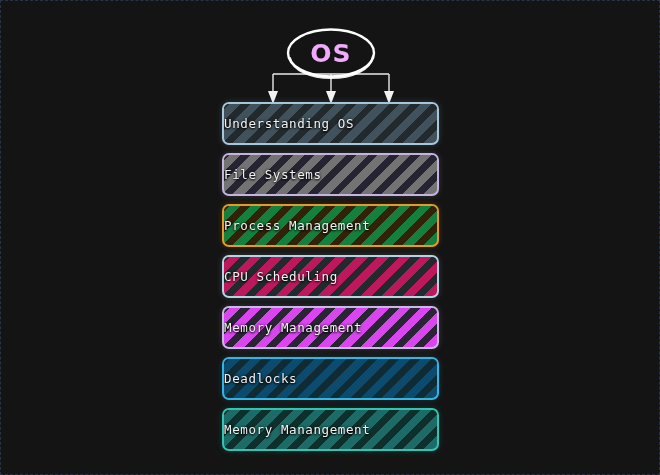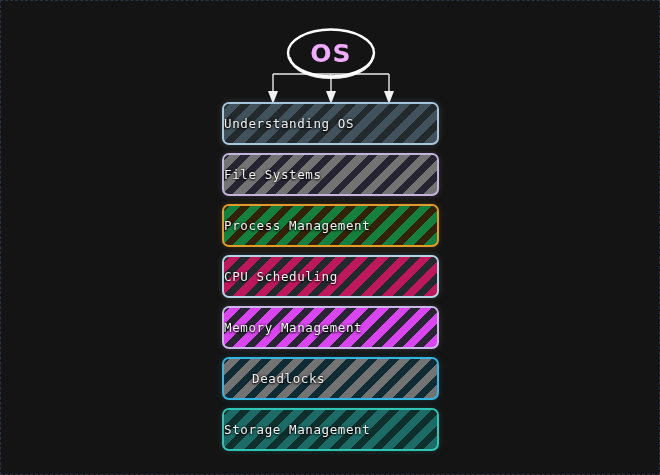--- a/index.html
+++ b/index.html
@@ -125,23 +125,23 @@
         <span class="node-label">Process Management</span>
       </div>
       <div class="node" style="border-color: rgb(182, 211, 228); background: #be185d; box-shadow: rgba(182, 211, 228, 0.2) 0px 0px 6px;">
         <div class="hatch" style="background: repeating-linear-gradient(-45deg, rgb(35, 42, 46) 0px, rgb(35, 42, 46) 7px, rgba(0, 0, 0, 0) 7px, rgba(0, 0, 0, 0) 15px);"></div>
         <span class="node-label">CPU Scheduling</span>
       </div>
       <div class="node" style="border-color: rgb(201, 183, 230); background: #d946ef; box-shadow: rgba(201, 183, 230, 0.2) 0px 0px 6px;">
         <div class="hatch" style="background: repeating-linear-gradient(-45deg, rgb(41, 37, 52) 0px, rgb(41, 37, 52) 7px, rgba(0, 0, 0, 0) 7px, rgba(0, 0, 0, 0) 15px);"></div>
         <span class="node-label">Memory Management</span>
       </div>
-      <div class="node" style="border-color: rgb(52, 180, 224); background: #737373; box-shadow: rgba(52, 180, 224, 0.2) 0px 0px 6px; padding-left: 28px;">
+      <div class="node" style="border-color: rgb(52, 180, 224); background: #0c4a6e; box-shadow: rgba(52, 180, 224, 0.2) 0px 0px 6px;">
         <div class="hatch" style="background: repeating-linear-gradient(-45deg, rgb(16, 43, 52) 0px, rgb(16, 43, 52) 7px, rgba(0, 0, 0, 0) 7px, rgba(0, 0, 0, 0) 15px);"></div>
         <span class="node-label">Deadlocks</span>
       </div>
       <div class="node" style="border-color: rgb(47, 196, 180); background: rgb(29, 107, 102); box-shadow: rgba(47, 196, 180, 0.2) 0px 0px 6px;">
         <div class="hatch" style="background: repeating-linear-gradient(-45deg, rgb(15, 47, 45) 0px, rgb(15, 47, 45) 7px, rgba(0, 0, 0, 0) 7px, rgba(0, 0, 0, 0) 15px);"></div>
-        <span class="node-label">Storage Management</span>
+        <span class="node-label">Memory Manangement</span>
       </div>
     </div>
 
 </div>
 
 </body></html>

